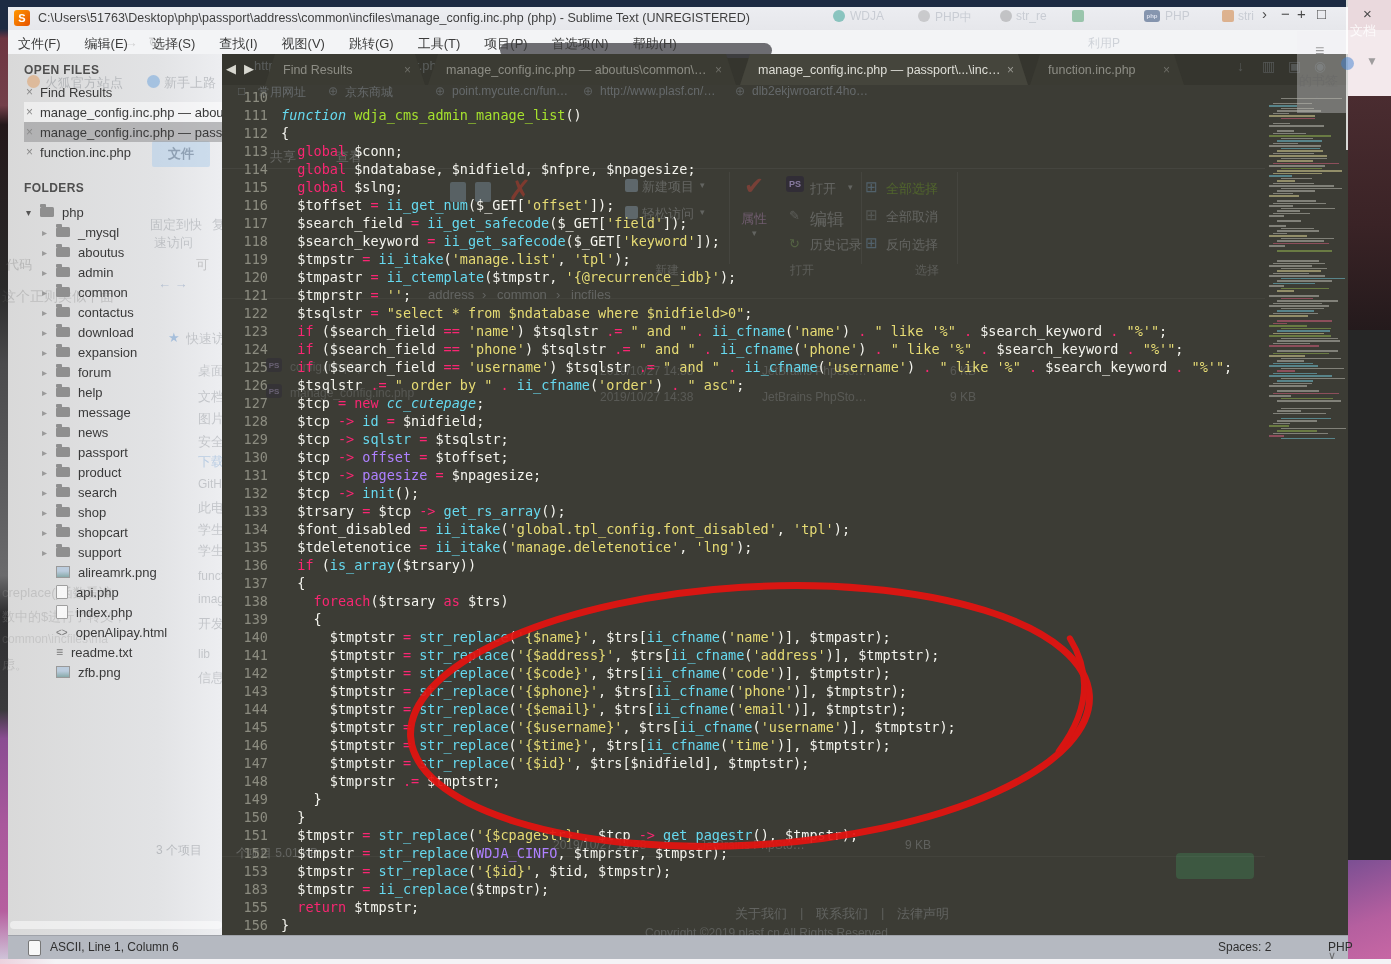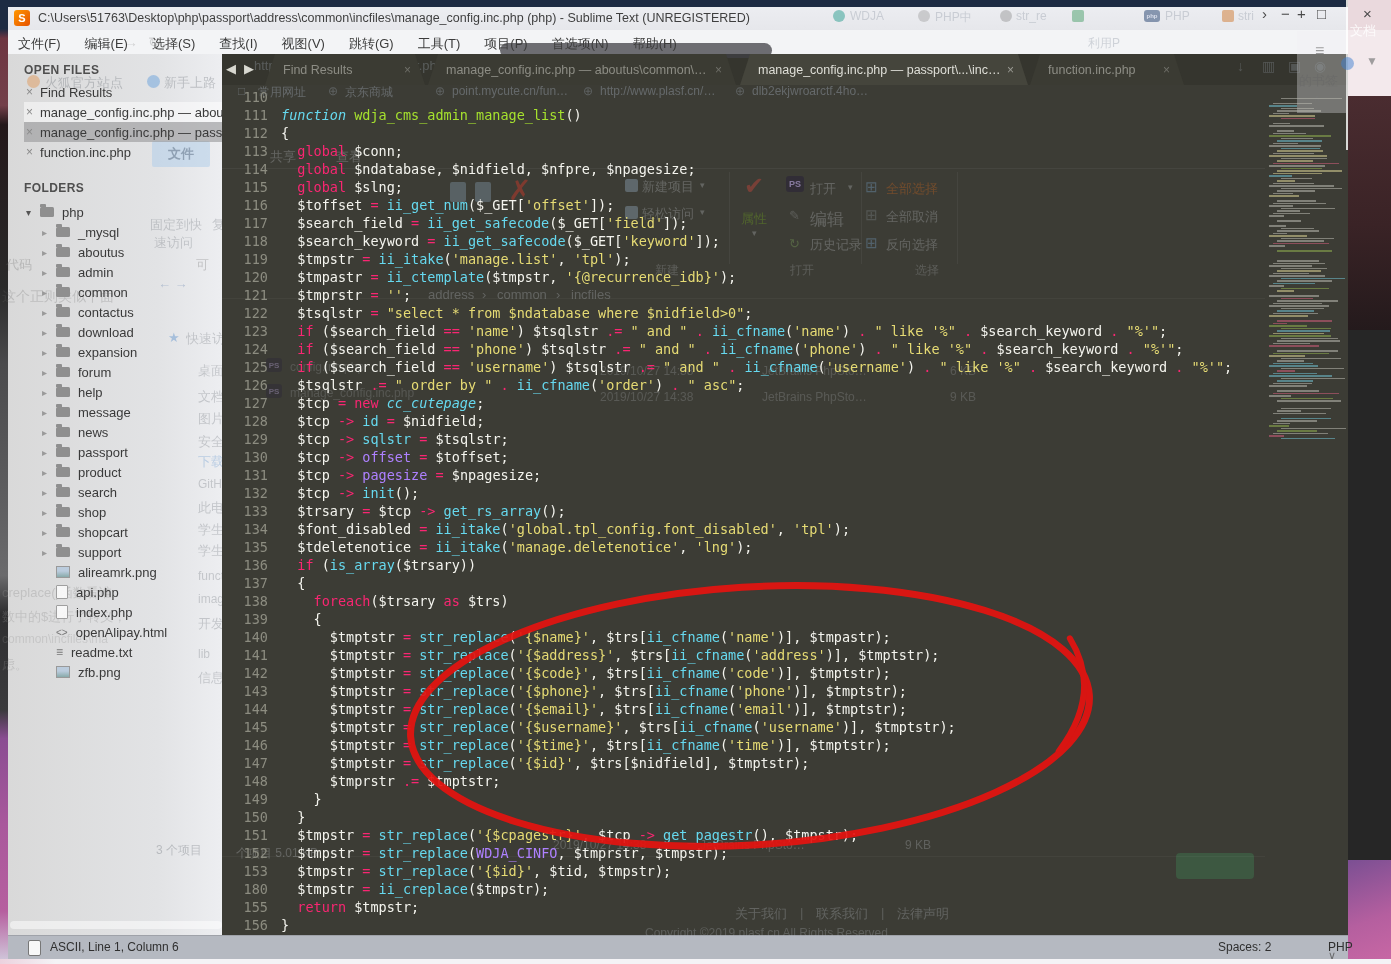--- a/index.html
+++ b/index.html
@@ -123,30 +123,30 @@
       <div class="a ghost" style="left: 435px; top: 84px; font-size: 12px; color: rgb(141, 149, 159); opacity: 0.4;">⊕</div>
       <div class="a ghost" style="left: 452px; top: 84px; font-size: 12px; color: rgb(141, 149, 159); opacity: 0.5;">point.mycute.cn/fun…</div>
       <div class="a ghost" style="left: 583px; top: 84px; font-size: 12px; color: rgb(141, 149, 159); opacity: 0.4;">⊕</div>
       <div class="a ghost" style="left: 600px; top: 84px; font-size: 12px; color: rgb(141, 149, 159); opacity: 0.5;">http://www.plasf.cn/…</div>
       <div class="a ghost" style="left: 735px; top: 84px; font-size: 12px; color: rgb(141, 149, 159); opacity: 0.4;">⊕</div>
       <div class="a ghost" style="left: 752px; top: 84px; font-size: 12px; color: rgb(141, 149, 159); opacity: 0.5;">dlb2ekjwroarctf.4ho…</div>
       <div class="a ghost" style="left: 270px; top: 148px; font-size: 13px; color: rgb(201, 205, 211); opacity: 0.28;">共享</div>
       <div class="a ghost" style="left: 336px; top: 148px; font-size: 13px; color: rgb(201, 205, 211); opacity: 0.28;">查看</div>
       <div class="a ghost" style="left: 508px; top: 174px; font-size: 28px; color: rgb(192, 57, 43); opacity: 0.5;">✗</div>
       <div class="a ghost" style="left: 744px; top: 172px; font-size: 24px; color: rgb(181, 68, 58); opacity: 0.5;">✔</div>
-      <div class="a ghost" style="left: 741px; top: 210px; font-size: 13px; color: #84cc16; opacity: 0.28;">属性</div>
+      <div class="a ghost" style="left: 741px; top: 210px; font-size: 13px; color: #f0abfc; opacity: 0.28;">属性</div>
       <div class="a ghost" style="left: 752px; top: 228px; font-size: 9px; color: rgb(201, 205, 211); opacity: 0.28;">▾</div>
       <div class="a ghost" style="left: 810px; top: 180px; font-size: 13px; color: rgb(201, 205, 211); opacity: 0.28;">打开</div>
       <div class="a ghost" style="left: 848px; top: 182px; font-size: 9px; color: rgb(201, 205, 211); opacity: 0.28;">▾</div>
       <div class="a ghost" style="left: 789px; top: 208px; font-size: 13px; color: rgb(201, 205, 211); opacity: 0.22;">✎</div>
       <div class="a ghost" style="left: 810px; top: 208px; font-size: 17px; color: rgb(201, 205, 211); opacity: 0.28;">编辑</div>
       <div class="a ghost" style="left: 789px; top: 236px; font-size: 13px; color: rgb(122, 160, 90); opacity: 0.38;">↻</div>
       <div class="a ghost" style="left: 810px; top: 236px; font-size: 13px; color: rgb(201, 205, 211); opacity: 0.28;">历史记录</div>
       <div class="a ghost" style="left: 865px; top: 178px; font-size: 15px; color: rgb(111, 148, 181); opacity: 0.42;">⊞</div>
-      <div class="a ghost" style="left: 886px; top: 180px; font-size: 13px; color: #f97316; opacity: 0.28;">全部选择</div>
+      <div class="a ghost" style="left: 886px; top: 180px; font-size: 13px; color: #84cc16; opacity: 0.28;">全部选择</div>
       <div class="a ghost" style="left: 865px; top: 206px; font-size: 15px; color: rgb(154, 163, 173); opacity: 0.25;">⊞</div>
       <div class="a ghost" style="left: 886px; top: 208px; font-size: 13px; color: rgb(201, 205, 211); opacity: 0.28;">全部取消</div>
       <div class="a ghost" style="left: 865px; top: 234px; font-size: 15px; color: rgb(111, 148, 181); opacity: 0.42;">⊞</div>
       <div class="a ghost" style="left: 886px; top: 236px; font-size: 13px; color: rgb(201, 205, 211); opacity: 0.28;">反向选择</div>
       <div class="a ghost" style="left: 642px; top: 178px; font-size: 13px; color: rgb(201, 205, 211); opacity: 0.28;">新建项目</div>
       <div class="a ghost" style="left: 700px; top: 180px; font-size: 9px; color: rgb(201, 205, 211); opacity: 0.28;">▾</div>
       <div class="a ghost" style="left: 642px; top: 205px; font-size: 13px; color: rgb(201, 205, 211); opacity: 0.28;">轻松访问</div>
       <div class="a ghost" style="left: 700px; top: 207px; font-size: 9px; color: rgb(201, 205, 211); opacity: 0.28;">▾</div>
       <div class="a ghost" style="left: 655px; top: 262px; font-size: 12px; color: rgb(201, 205, 211); opacity: 0.22;">新建</div>
       <div class="a ghost" style="left: 790px; top: 262px; font-size: 12px; color: rgb(201, 205, 211); opacity: 0.22;">打开</div>
@@ -475,21 +475,21 @@
       <div class="a gut" style="left: 222px; top: 790px;">149</div>
       <div class="a cl" style="left: 281px; top: 790px;"><span class="tok-w">    }</span></div>
       <div class="a gut" style="left: 222px; top: 808px;">150</div>
       <div class="a cl" style="left: 281px; top: 808px;"><span class="tok-w">  }</span></div>
       <div class="a gut" style="left: 222px; top: 826px;">151</div>
       <div class="a cl" style="left: 281px; top: 826px;"><span class="tok-w">  $tmpstr </span><span class="tok-k">=</span><span class="tok-w"> </span><span class="tok-f">str_replace</span><span class="tok-w">(</span><span class="tok-s">'{$cpagestr}'</span><span class="tok-w">, $tcp </span><span class="tok-k">-&gt;</span><span class="tok-w"> </span><span class="tok-f">get_pagestr</span><span class="tok-w">(), $tmpstr);</span></div>
       <div class="a gut" style="left: 222px; top: 844px;">152</div>
       <div class="a cl" style="left: 281px; top: 844px;"><span class="tok-w">  $tmpstr </span><span class="tok-k">=</span><span class="tok-w"> </span><span class="tok-f">str_replace</span><span class="tok-w">(</span><span class="tok-c">WDJA_CINFO</span><span class="tok-w">, $tmprstr, $tmpstr);</span></div>
       <div class="a gut" style="left: 222px; top: 862px;">153</div>
       <div class="a cl" style="left: 281px; top: 862px;"><span class="tok-w">  $tmpstr </span><span class="tok-k">=</span><span class="tok-w"> </span><span class="tok-f">str_replace</span><span class="tok-w">(</span><span class="tok-s">'{$id}'</span><span class="tok-w">, $tid, $tmpstr);</span></div>
-      <div class="a gut" style="left: 222px; top: 880px;">180</div>
+      <div class="a gut" style="left: 222px; top: 880px;">183</div>
       <div class="a cl" style="left: 281px; top: 880px;"><span class="tok-w">  $tmpstr </span><span class="tok-k">=</span><span class="tok-w"> </span><span class="tok-f">ii_creplace</span><span class="tok-w">($tmpstr);</span></div>
       <div class="a gut" style="left: 222px; top: 898px;">155</div>
       <div class="a cl" style="left: 281px; top: 898px;"><span class="tok-w">  </span><span class="tok-k">return</span><span class="tok-w"> $tmpstr;</span></div>
       <div class="a gut" style="left: 222px; top: 916px;">156</div>
       <div class="a cl" style="left: 281px; top: 916px;"><span class="tok-w">}</span></div>
       <div class="a" style="left: 1267px; top: 88px; width: 78px; height: 840px;">
         <div class="a" style="left: 14px; top: 9.5px; width: 61.3014px; height: 1.6px; background: rgb(185, 185, 176); opacity: 0.55;"></div>
         <div class="a" style="left: 6px; top: 14.5px; width: 39.4934px; height: 1.6px; background: rgb(185, 185, 176); opacity: 0.55;"></div>
         <div class="a" style="left: 2px; top: 17px; width: 28.424px; height: 1.6px; background: rgb(111, 191, 207); opacity: 0.55;"></div>
         <div class="a" style="left: 14px; top: 19.5px; width: 33.2088px; height: 1.6px; background: rgb(185, 185, 176); opacity: 0.55;"></div>

